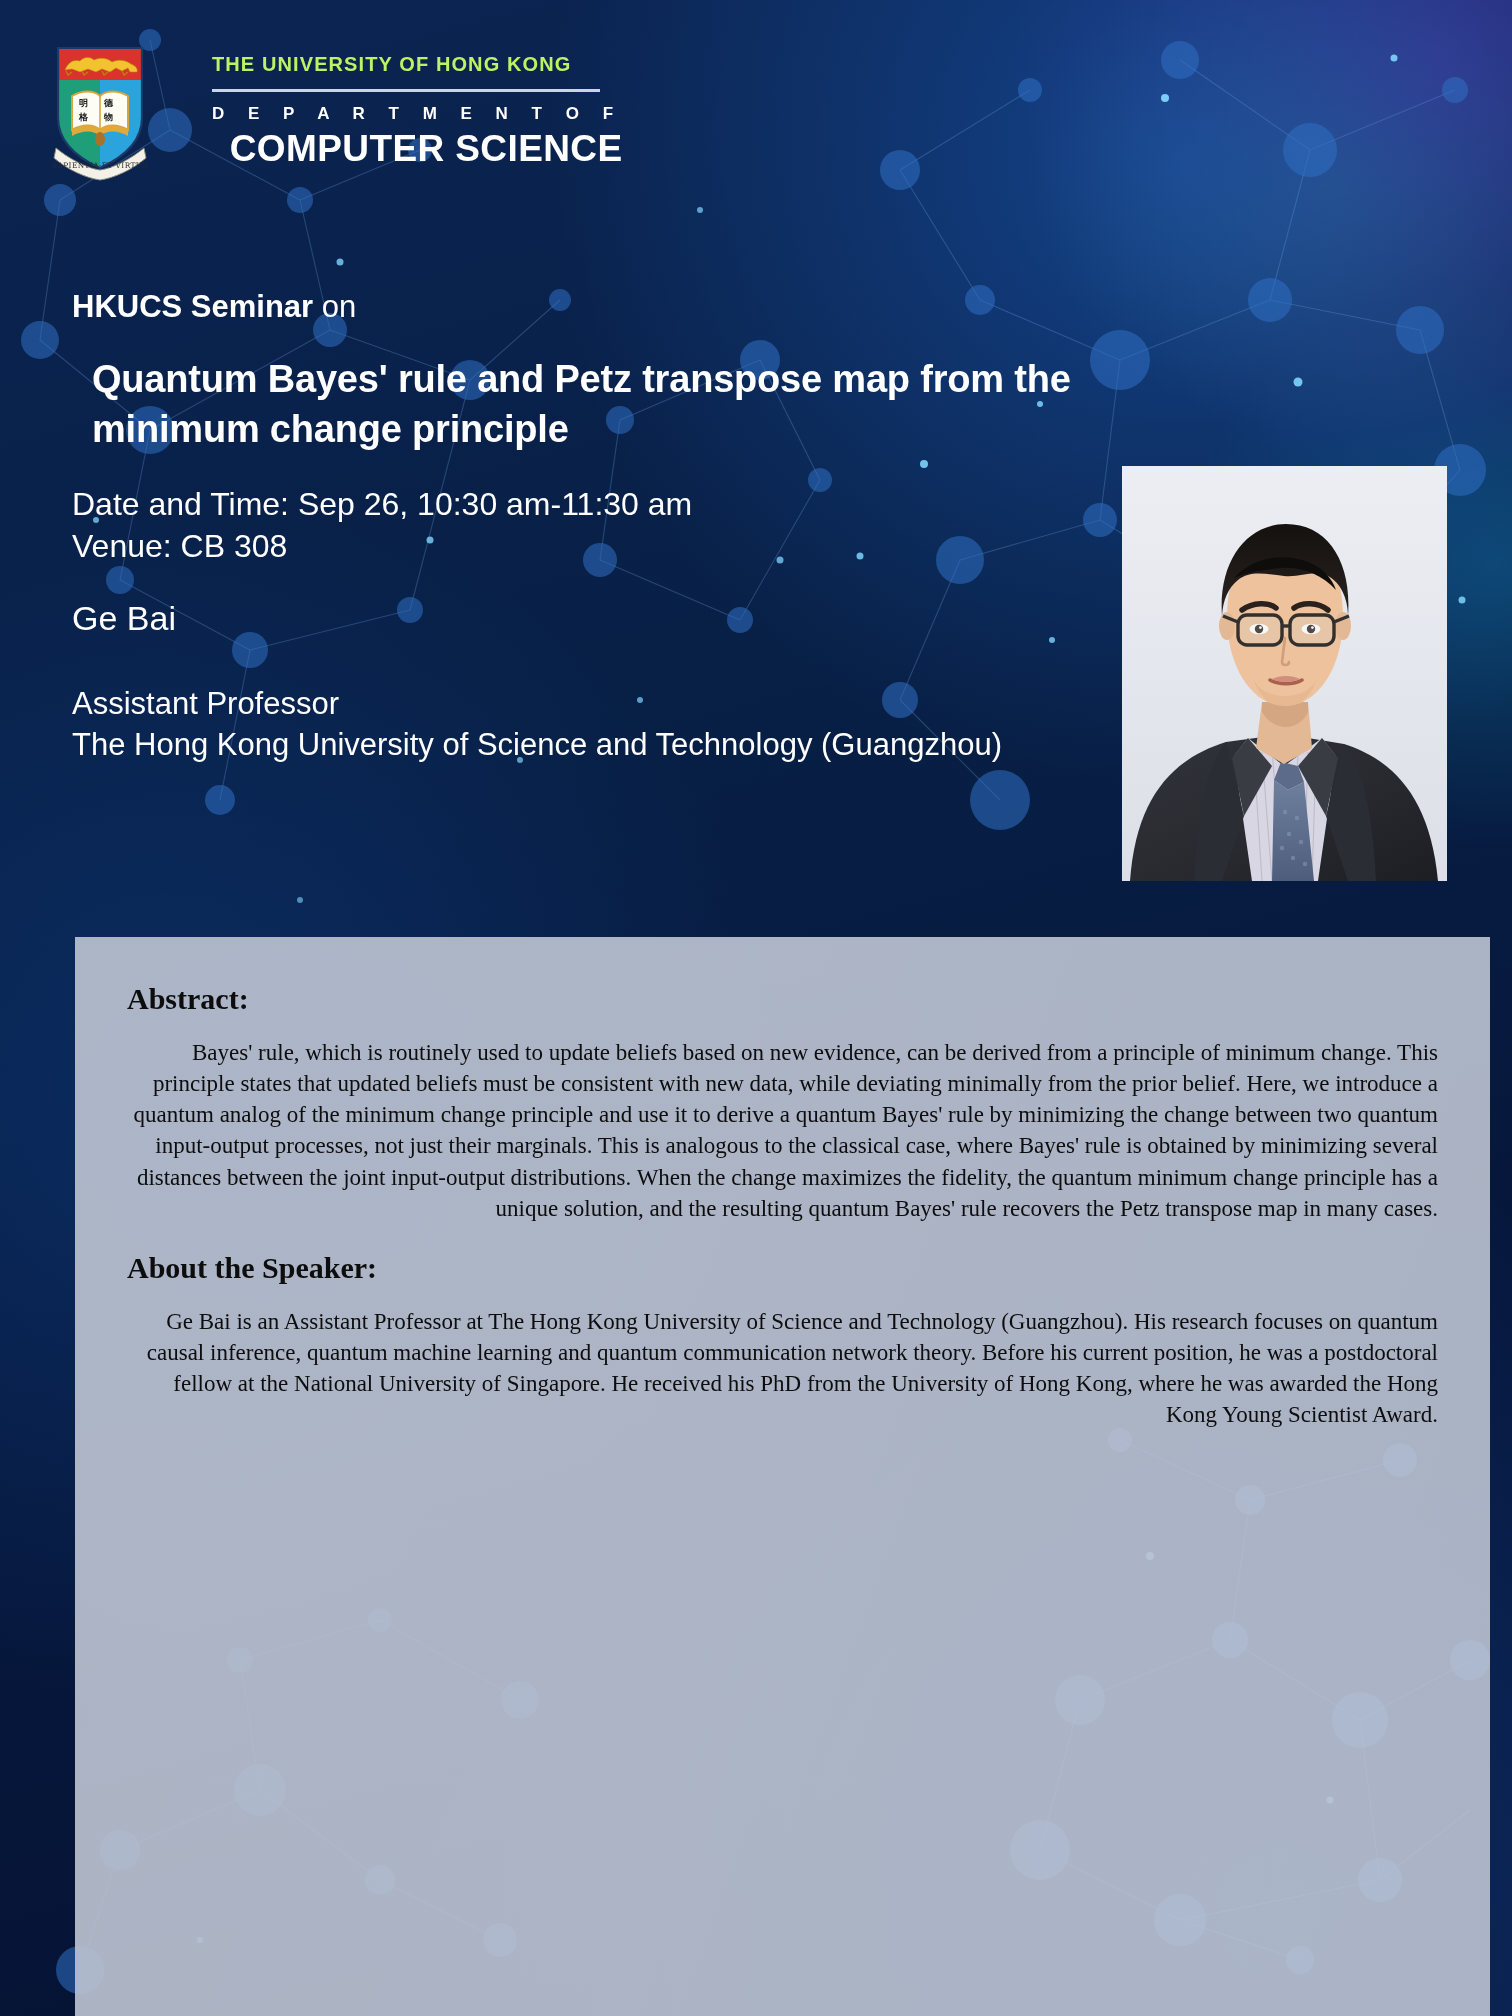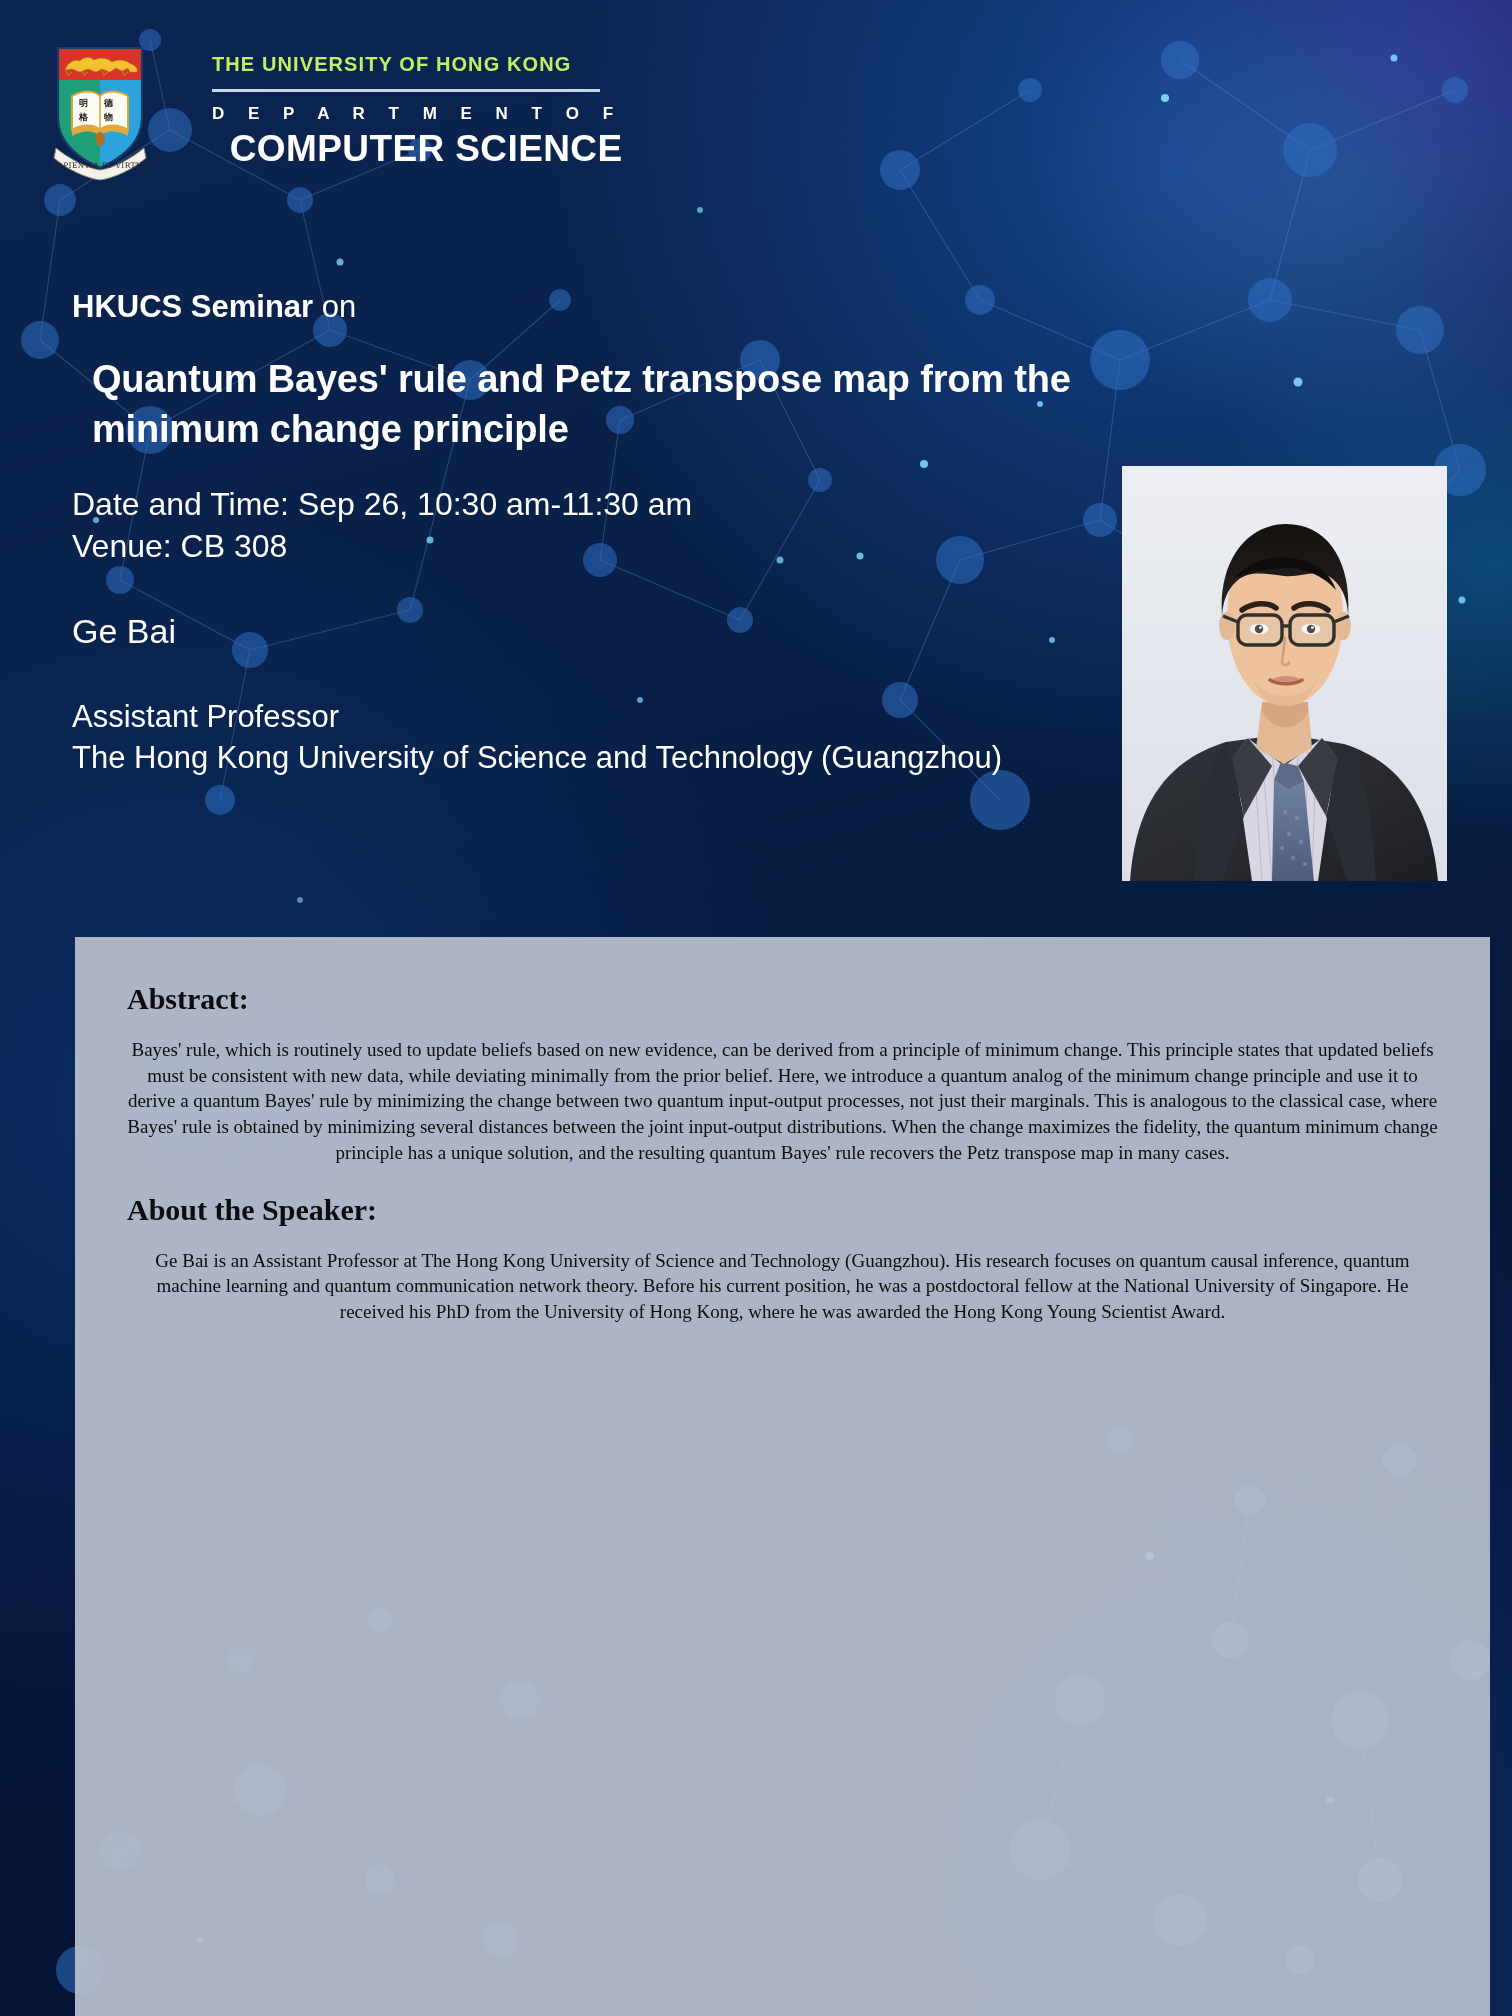--- a/index.html
+++ b/index.html
@@ -47,40 +47,40 @@
   
   .main { position:absolute; top:288px; left:72px; width:1050px; z-index:3; color:#fff; }
   .seminar-line { font-size:31px; line-height:1.2; margin-bottom:30px; }
   .seminar-line b { font-weight:bold; }
   .seminar-line span { font-weight:normal; }
   .talk-title {
     font-size:38px; font-weight:bold; line-height:1.30;
     letter-spacing:-0.2px; max-width:1020px; margin-bottom:30px;margin-left:20px;
   }
   .when { font-size:32px; line-height:1.30; font-weight:normal; }
-  .speaker-name { font-size:34px; font-weight:normal; margin-top:44px; line-height:1.2; }
+  .speaker-name { font-size:34px; font-weight:normal; margin-top:31px; line-height:1.2; }
   .affil { font-size:31px; font-weight:normal; line-height:1.34; margin-top:44px; max-width:1070px; }
 
   
   .photo {
     position:absolute; left:1122px; top:466px; width:325px; height:415px; z-index:4;
     background:#e6e8ef; overflow:hidden;
   }
   .photo svg { display:block; width:100%; height:100%; }
 
   
   .panel {
     position:absolute; left:75px; top:937px; width:1415px; height:1096px; z-index:2;
     background:linear-gradient(110deg, rgba(185,192,207,0.93) 0%, rgba(190,197,212,0.90) 45%, rgba(196,203,216,0.86) 100%);
     padding:44px 52px 0 52px;
     font-family:"Liberation Serif", serif;
     color:#0d0d0d;
   }
   .panel h2 { font-size:30px; font-weight:bold; line-height:1.2; margin-bottom:20px; }
-  .panel p  { font-size:19px; line-height:1.355; margin-bottom:26px; text-align:center; }
+  .panel p  { font-size:23px; line-height:1.355; margin-bottom:26px; text-align:right; }
   .panel h2.second { margin-top:8px; }
 </style>
 </head>
 <body>
 
 <div id="bg">
   <div class="base"></div>
   <svg viewBox="0 0 1512 2016" preserveAspectRatio="none">
     <g stroke="#6b9ede" stroke-width="1.1" opacity="0.30" fill="none">
       <path d="M1180 60 L1310 150 L1455 90 M1310 150 L1270 300 M1270 300 L1120 360 M1270 300 L1420 330

